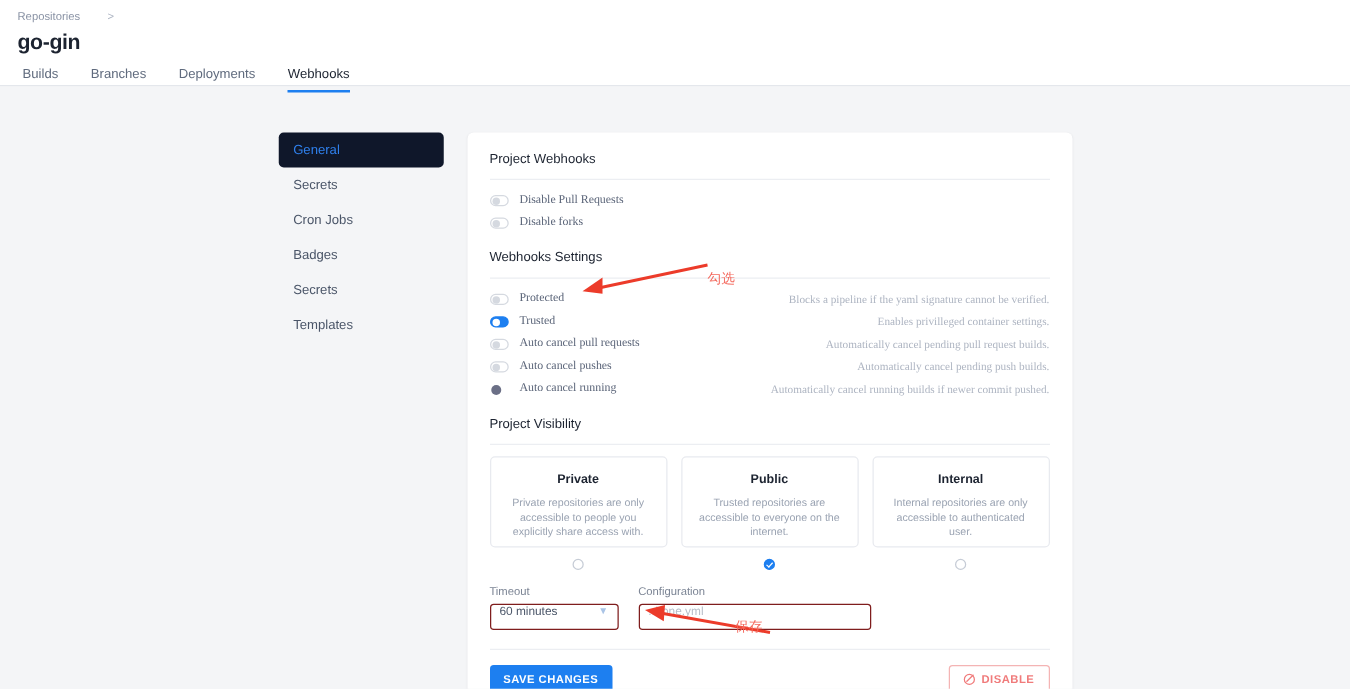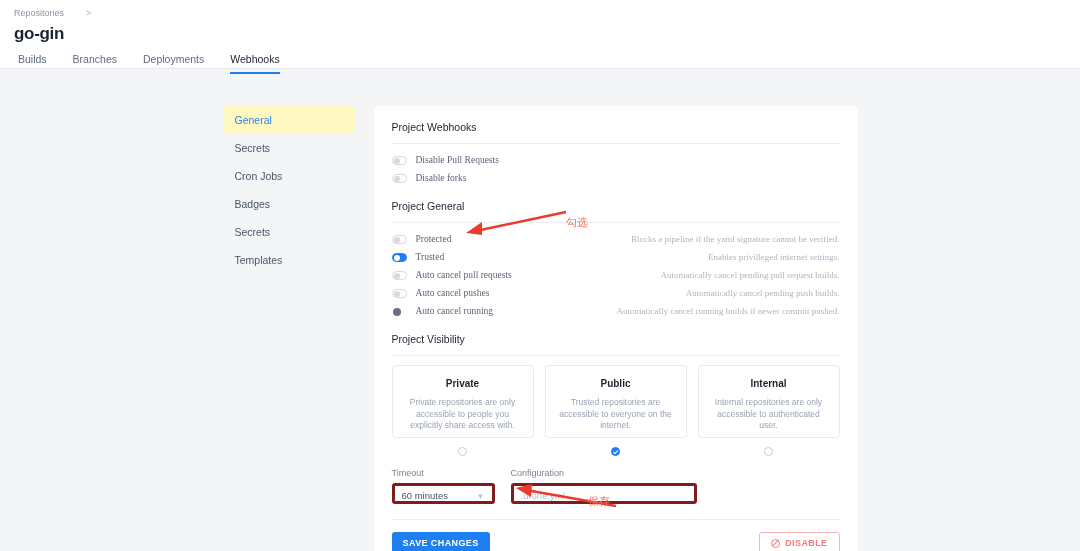--- a/index.html
+++ b/index.html
@@ -77,21 +77,21 @@
   .sidebar { width: 132px; padding-top: 0; }
   .side-item {
     font-size: 10.5px;
     color: #4a5568;
     padding: 7px 12px;
     border-radius: 4px;
     cursor: pointer;
     line-height: 14px;
   }
   .side-item.active {
-    background: #fef9c3;
+    background: #0f172a;
     color: #2f80ed;
   }
   .side-section {
     font-size: 8px;
     color: #9aa3b2;
     letter-spacing: 0.7px;
     padding: 7px 12px 4px 12px;
     margin-top: 13px;
   }
 
@@ -225,25 +225,25 @@
     gap: 16px;
     margin-top: 11px;
   }
   .field-label {
     font-size: 9px;
     color: #7b8494;
     margin-bottom: 4px;
     line-height: 12px;
   }
   .select-box, .text-box {
-    border: 3px solid #7f1d1d;
+    border: 1px solid #7f1d1d;
     border-radius: 3px;
     height: 21px;
     display: flex;
-    align-items: flex-end;
+    align-items: flex-start;
     padding: 0 7px;
     font-size: 9.5px;
     background: #fff;
     cursor: pointer;
   }
   .select-box { width: 103px; color: #4a5568; justify-content: space-between; }
   .text-box { width: 186px; color: #b7bdc8; }
   .chev { color: #aac4e6; font-size: 8px; }
 
   
@@ -345,37 +345,37 @@
       </div>
       <div class="toggle-label">Disable Pull Requests</div>
     </div>
     <div class="toggle-row" style="margin-bottom:14px;">
       <div class="toggle">
         <div class="knob"></div>
       </div>
       <div class="toggle-label">Disable forks</div>
     </div>
 
-    <div class="section-title">Project General</div>
+    <div class="section-title">Webhooks Settings</div>
     <div class="hr"></div>
 
     <div class="toggle-row">
       <div class="toggle">
         <div class="knob"></div>
       </div>
       <div class="toggle-label">Protected</div>
       <div class="toggle-desc">Blocks a pipeline if the yaml signature cannot be verified.</div>
     </div>
 
     <div class="toggle-row">
       <div class="toggle on">
         <div class="knob"></div>
       </div>
       <div class="toggle-label">Trusted</div>
-      <div class="toggle-desc">Enables privilleged internet settings.</div>
+      <div class="toggle-desc">Enables privilleged container settings.</div>
     </div>
 
     <div class="toggle-row">
       <div class="toggle">
         <div class="knob"></div>
       </div>
       <div class="toggle-label">Auto cancel pull requests</div>
       <div class="toggle-desc">Automatically cancel pending pull request builds.</div>
     </div>
 

